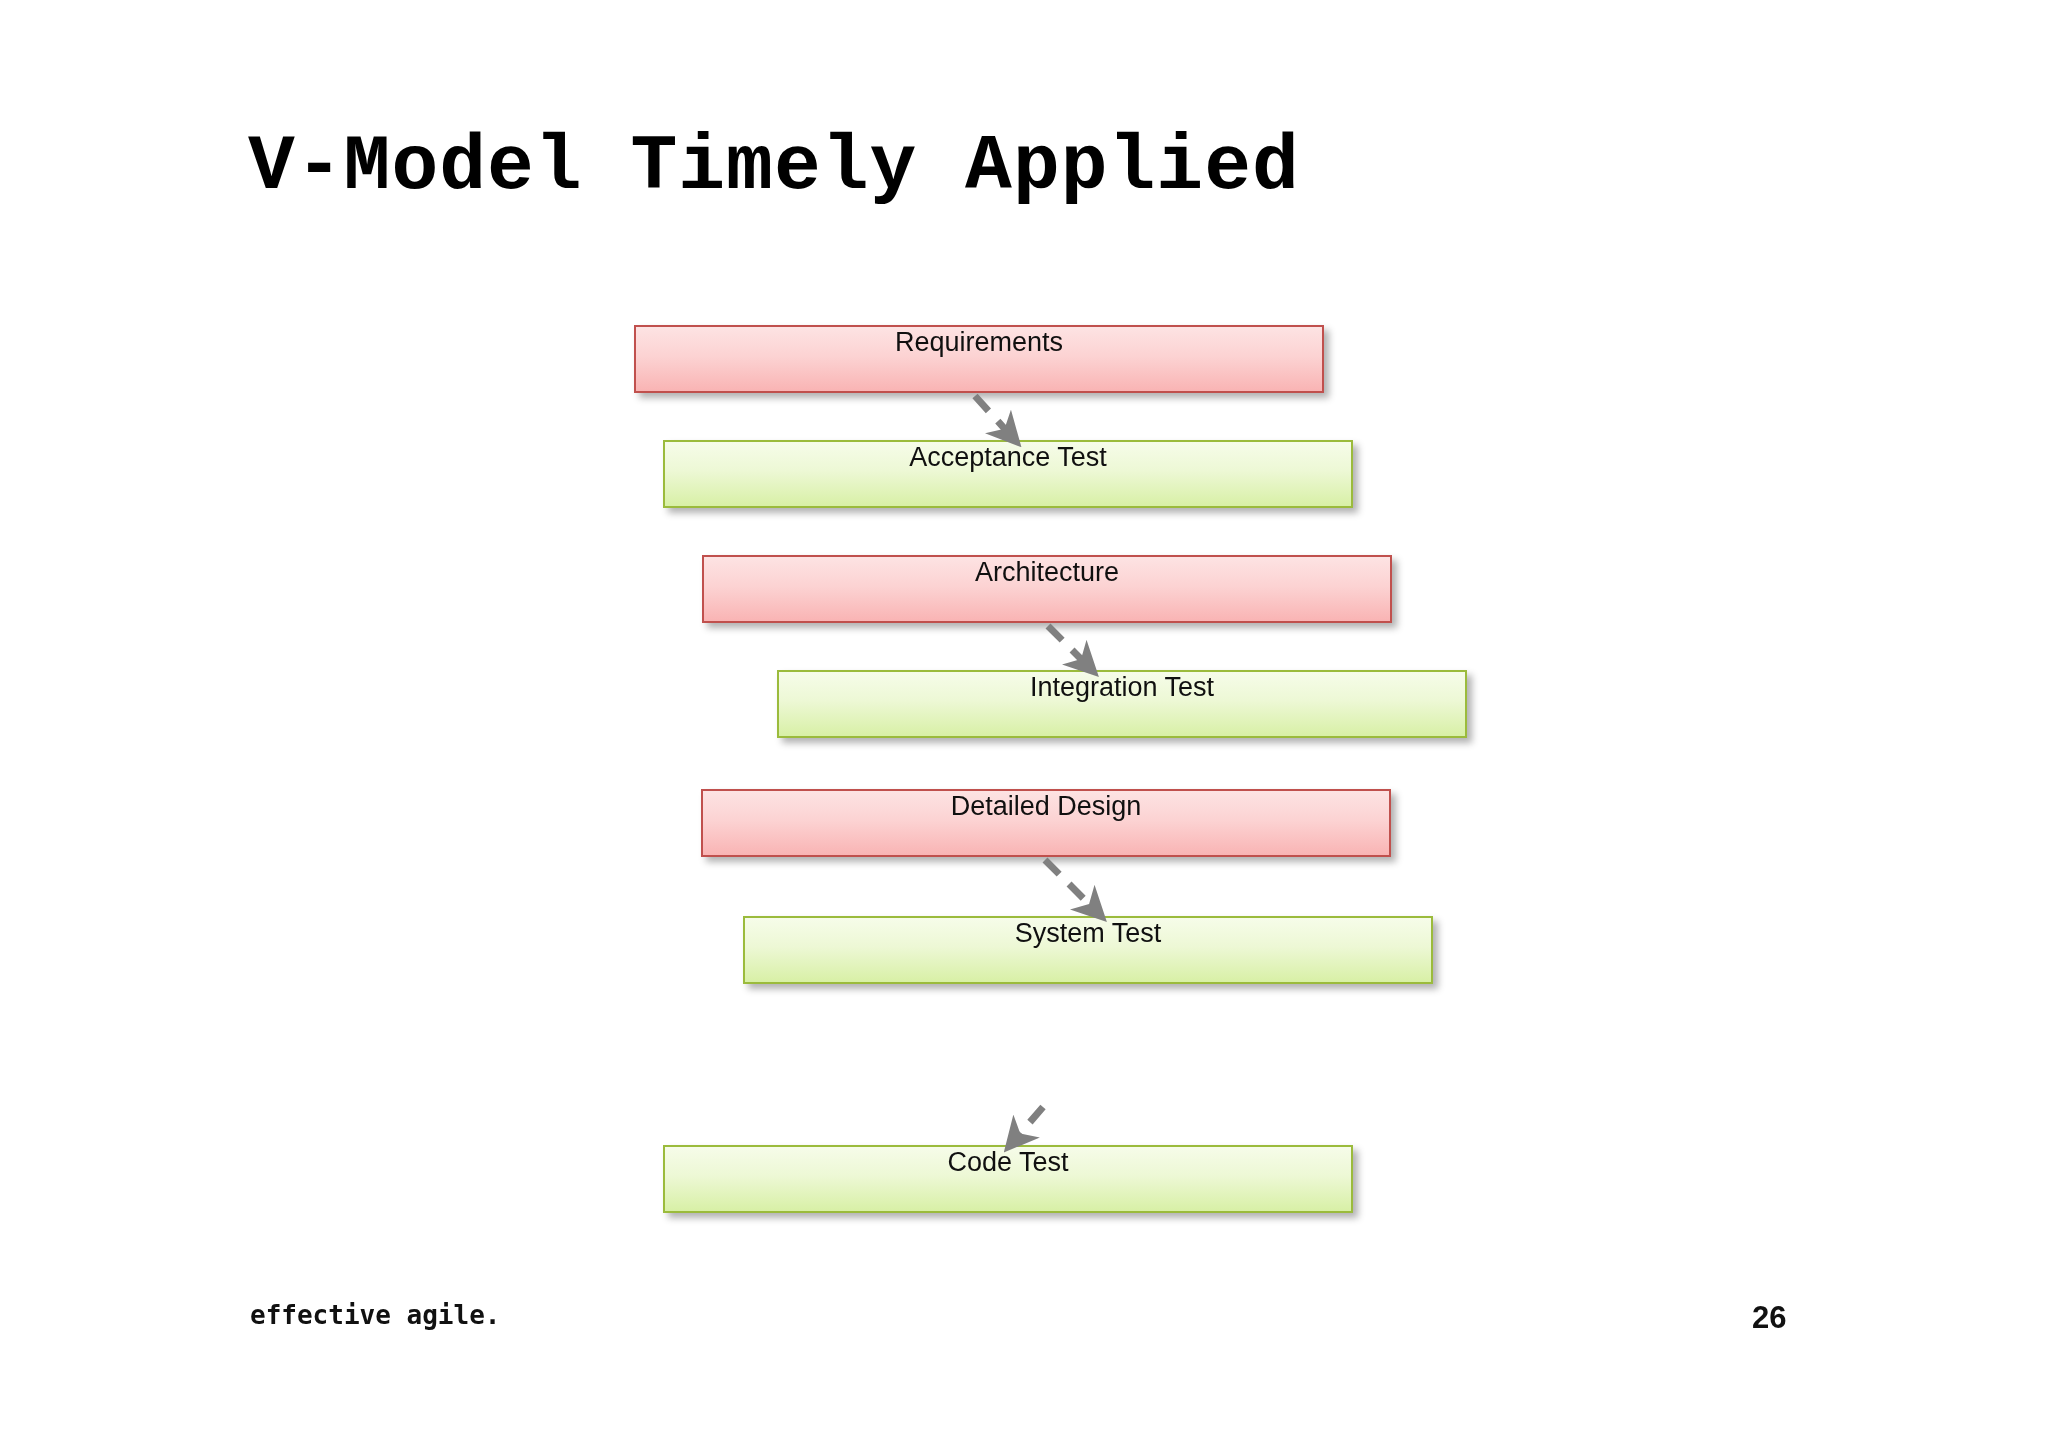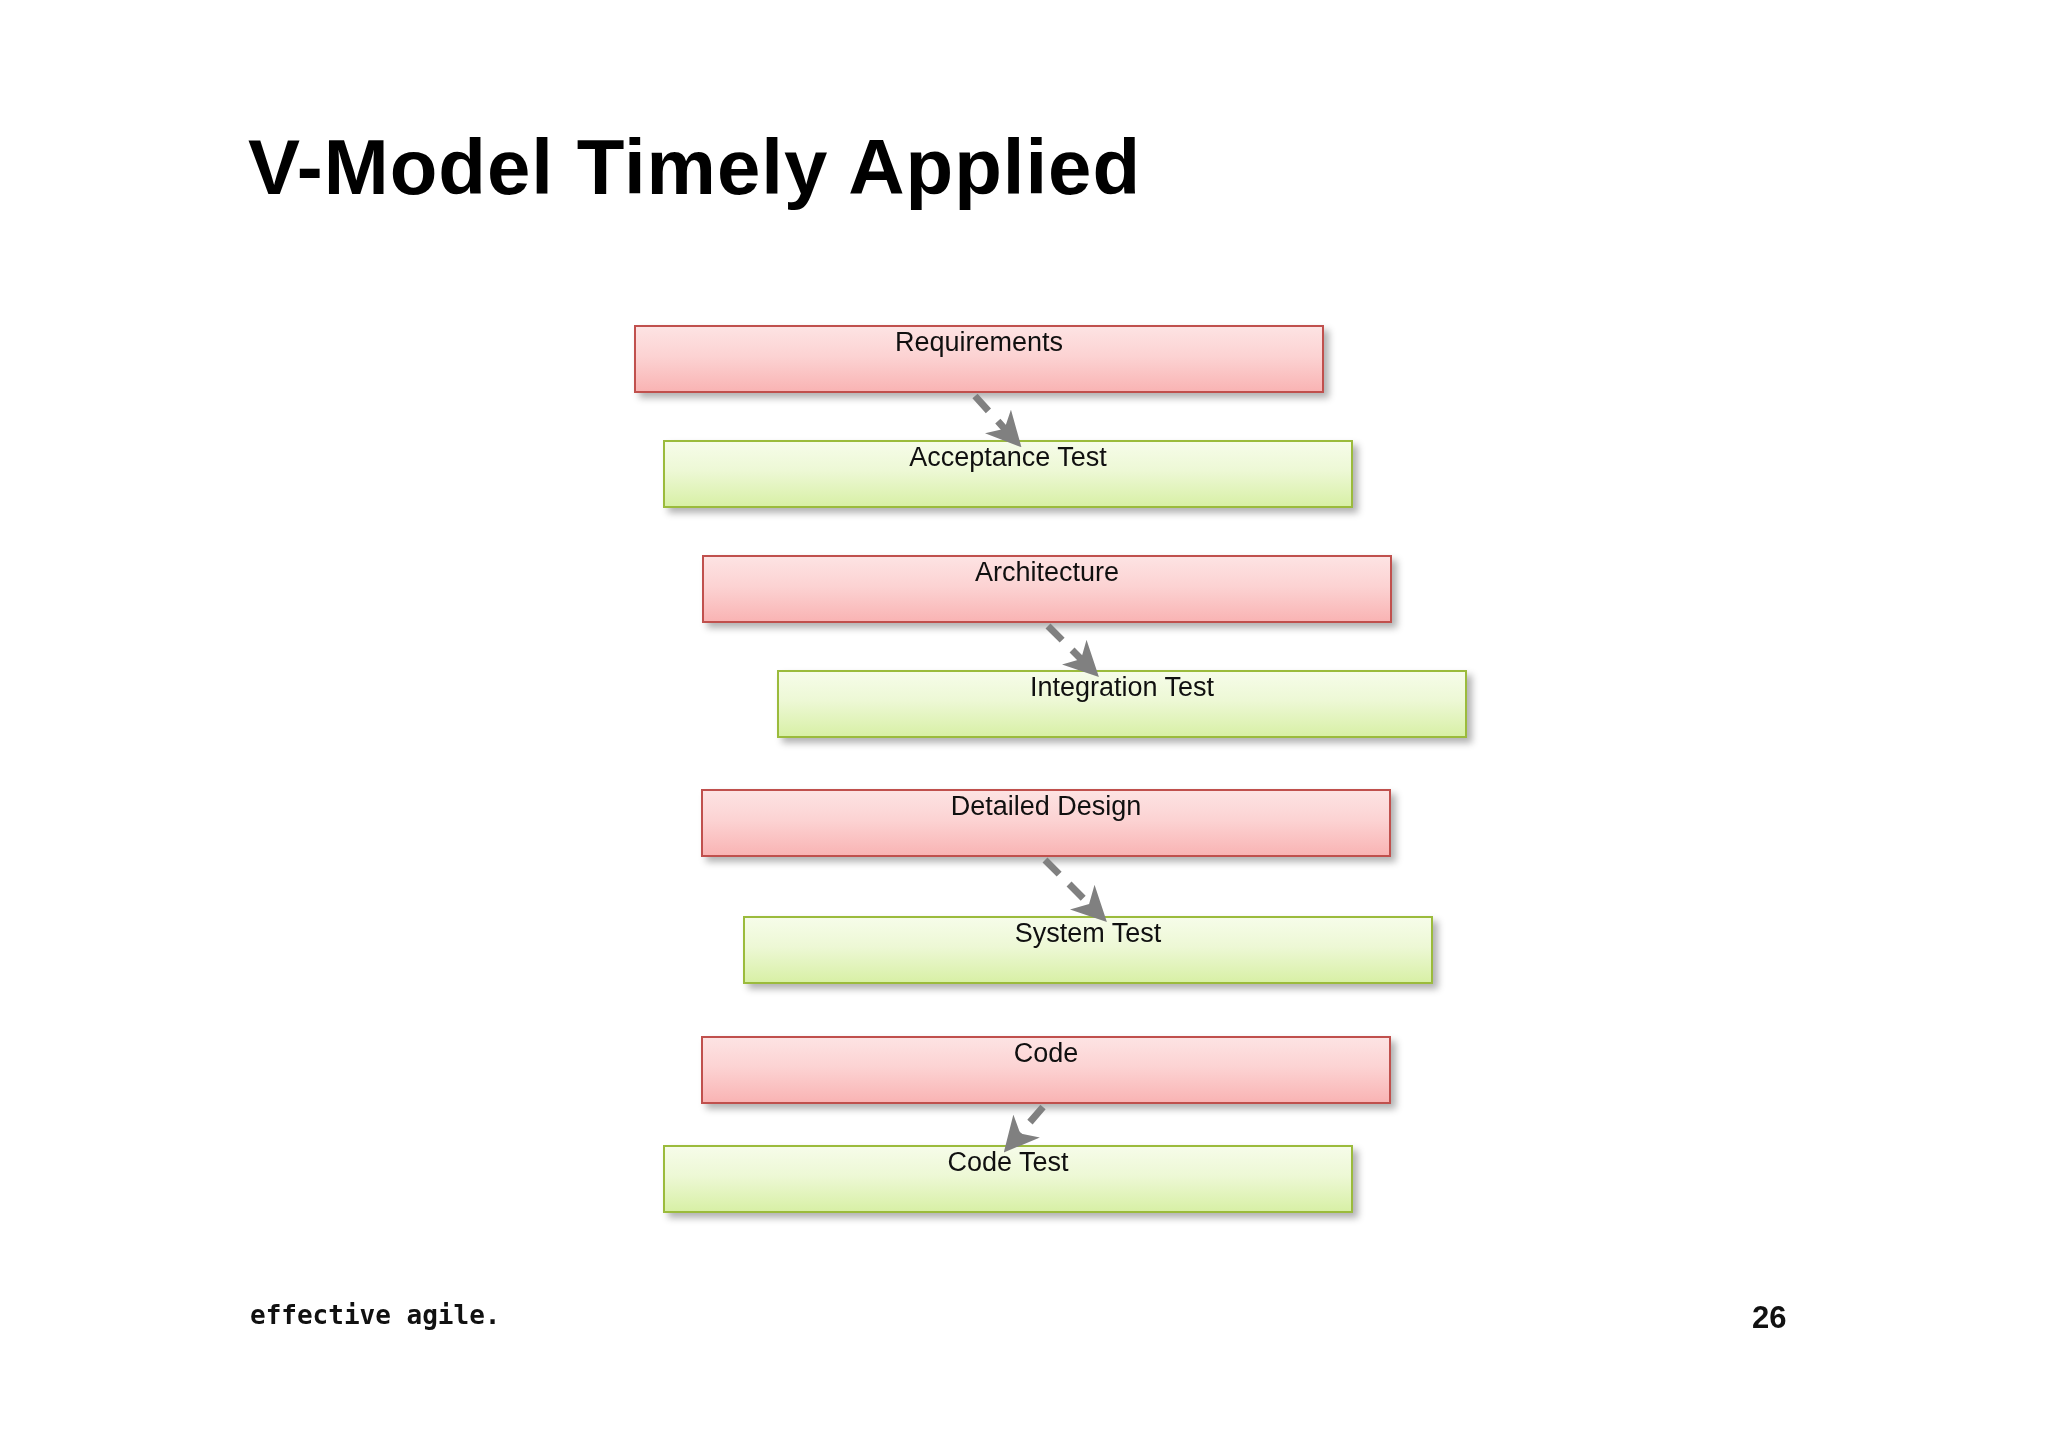--- a/index.html
+++ b/index.html
@@ -16,21 +16,21 @@
     height: 1447px;
     background: #ffffff;
     overflow: hidden;
   }
 
   
   #slide-title {
     position: absolute;
     left: 248px;
     top: 128px;
-    font-family: Liberation Sans, sans-serif;
+    font-family: Liberation Mono, monospace;
     font-weight: bold;
     font-size: 78px;
     letter-spacing: 1px;
     color: #000000;
     white-space: nowrap;
     line-height: 1;
   }
 
   
   #diagram {
@@ -118,23 +118,20 @@
       </div>
       <div class="vbox test" style="left: 740px; top: 670px; width: 690px; margin-left: 37px;">
         <span class="vbox-label">Integration Test</span>
       </div>
       <div class="vbox phase" style="left: 701px; top: 789px; width: 690px;">
         <span class="vbox-label">Detailed Design</span>
       </div>
       <div class="vbox test" style="left: 743px; top: 916px; width: 690px;">
         <span class="vbox-label">System Test</span>
       </div>
-      <div class="vbox phase" style="left: 701px; top: 1036px; width: 690px;">
-        <span class="vbox-label">Code</span>
-      </div>
       <div class="vbox test" style="left: 663px; top: 1145px; width: 690px;">
         <span class="vbox-label">Code Test</span>
       </div>
       <svg class="arrow-svg" width="90" height="94" style="left: 949px; top: 370px;">
         <defs>
           <marker id="ah0" markerWidth="5" markerHeight="5" refX="3.2" refY="2.5" orient="auto" markerUnits="strokeWidth">
             <path d="M0,0 L5,2.5 L0,5 L1.4,2.5 Z" fill="#808080"></path>
           </marker>
         </defs>
         <line x1="26" y1="26" x2="64" y2="68" stroke="#808080" stroke-width="7" stroke-dasharray="20 14" marker-end="url(#ah0)"></line>

